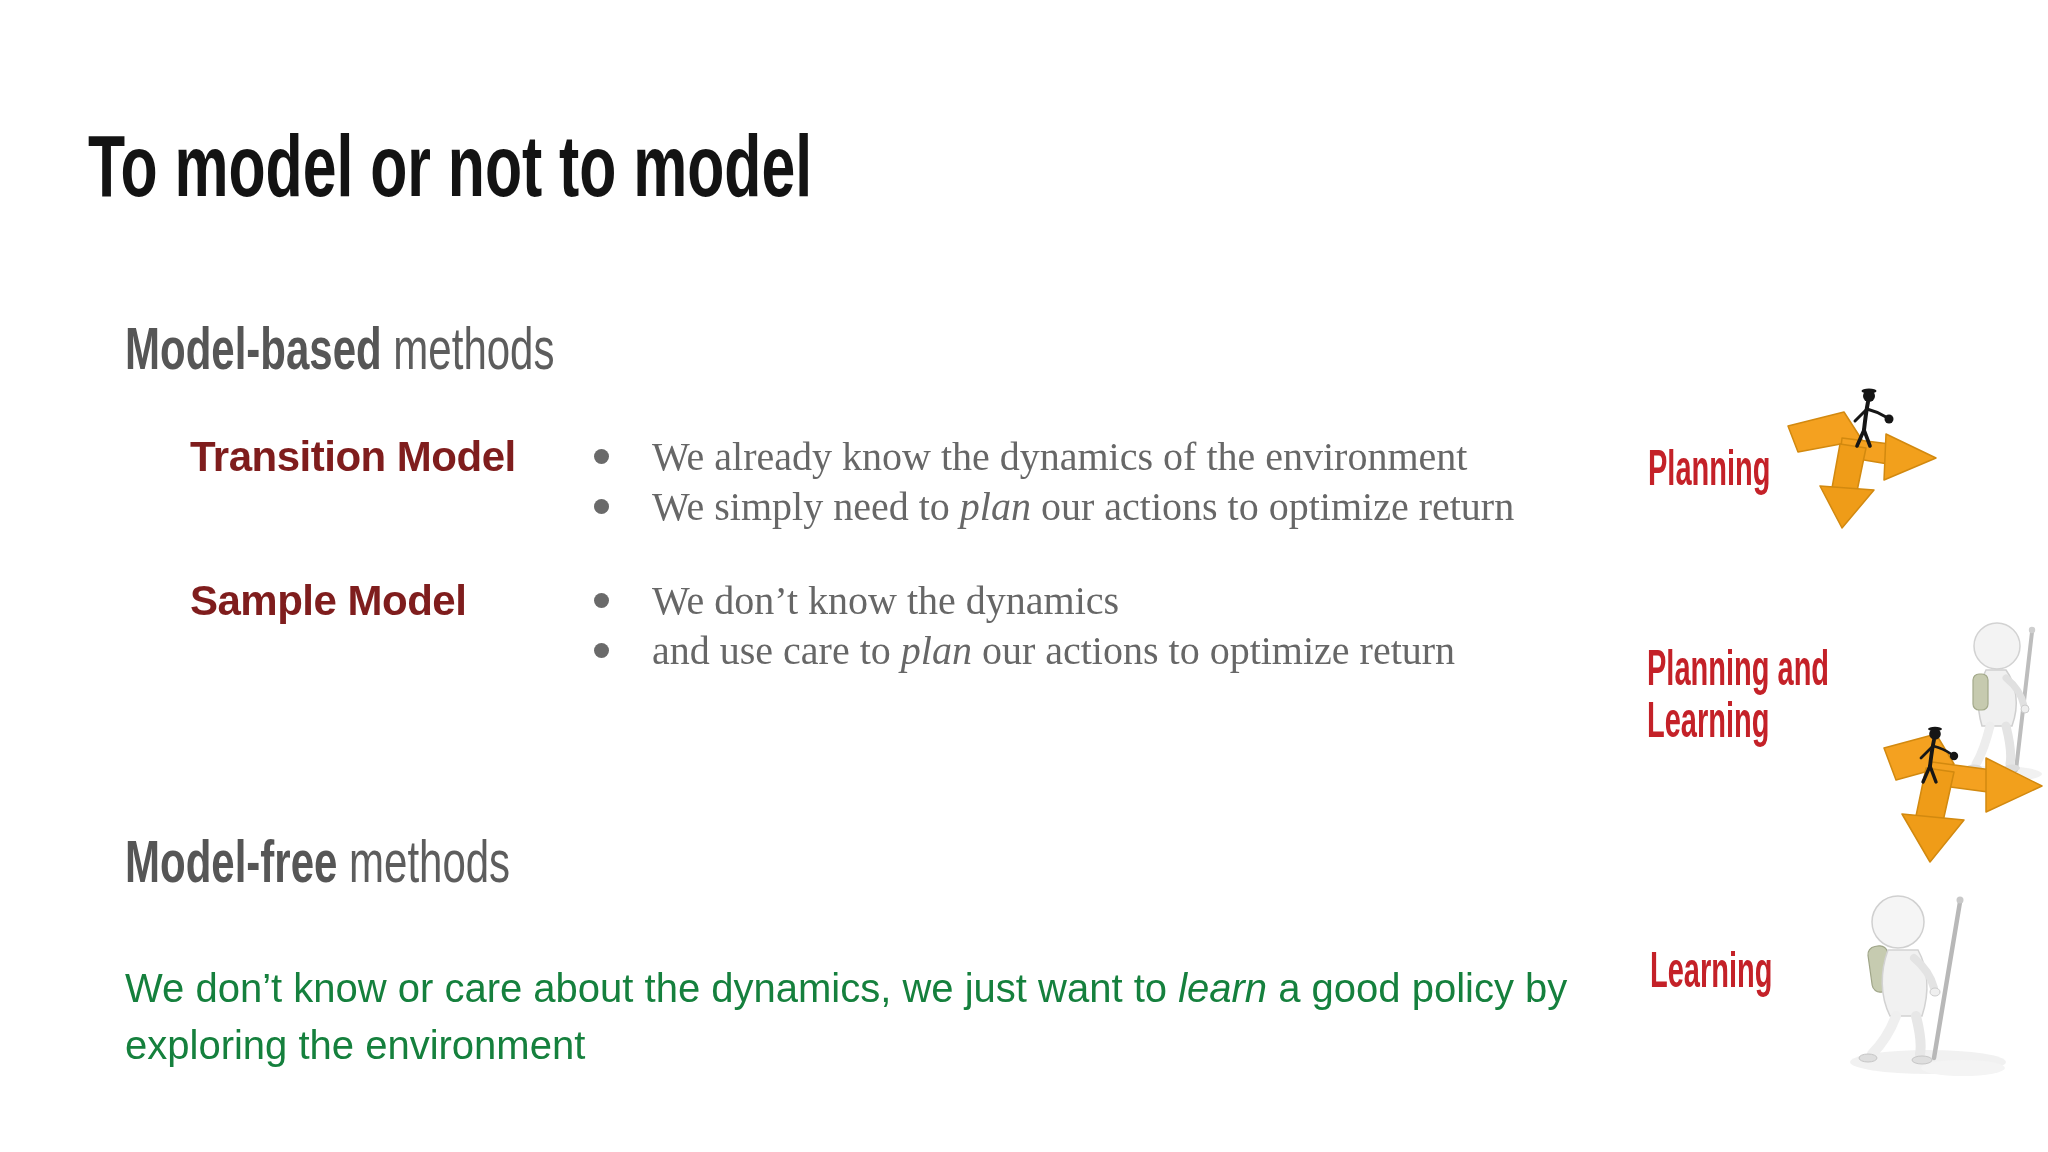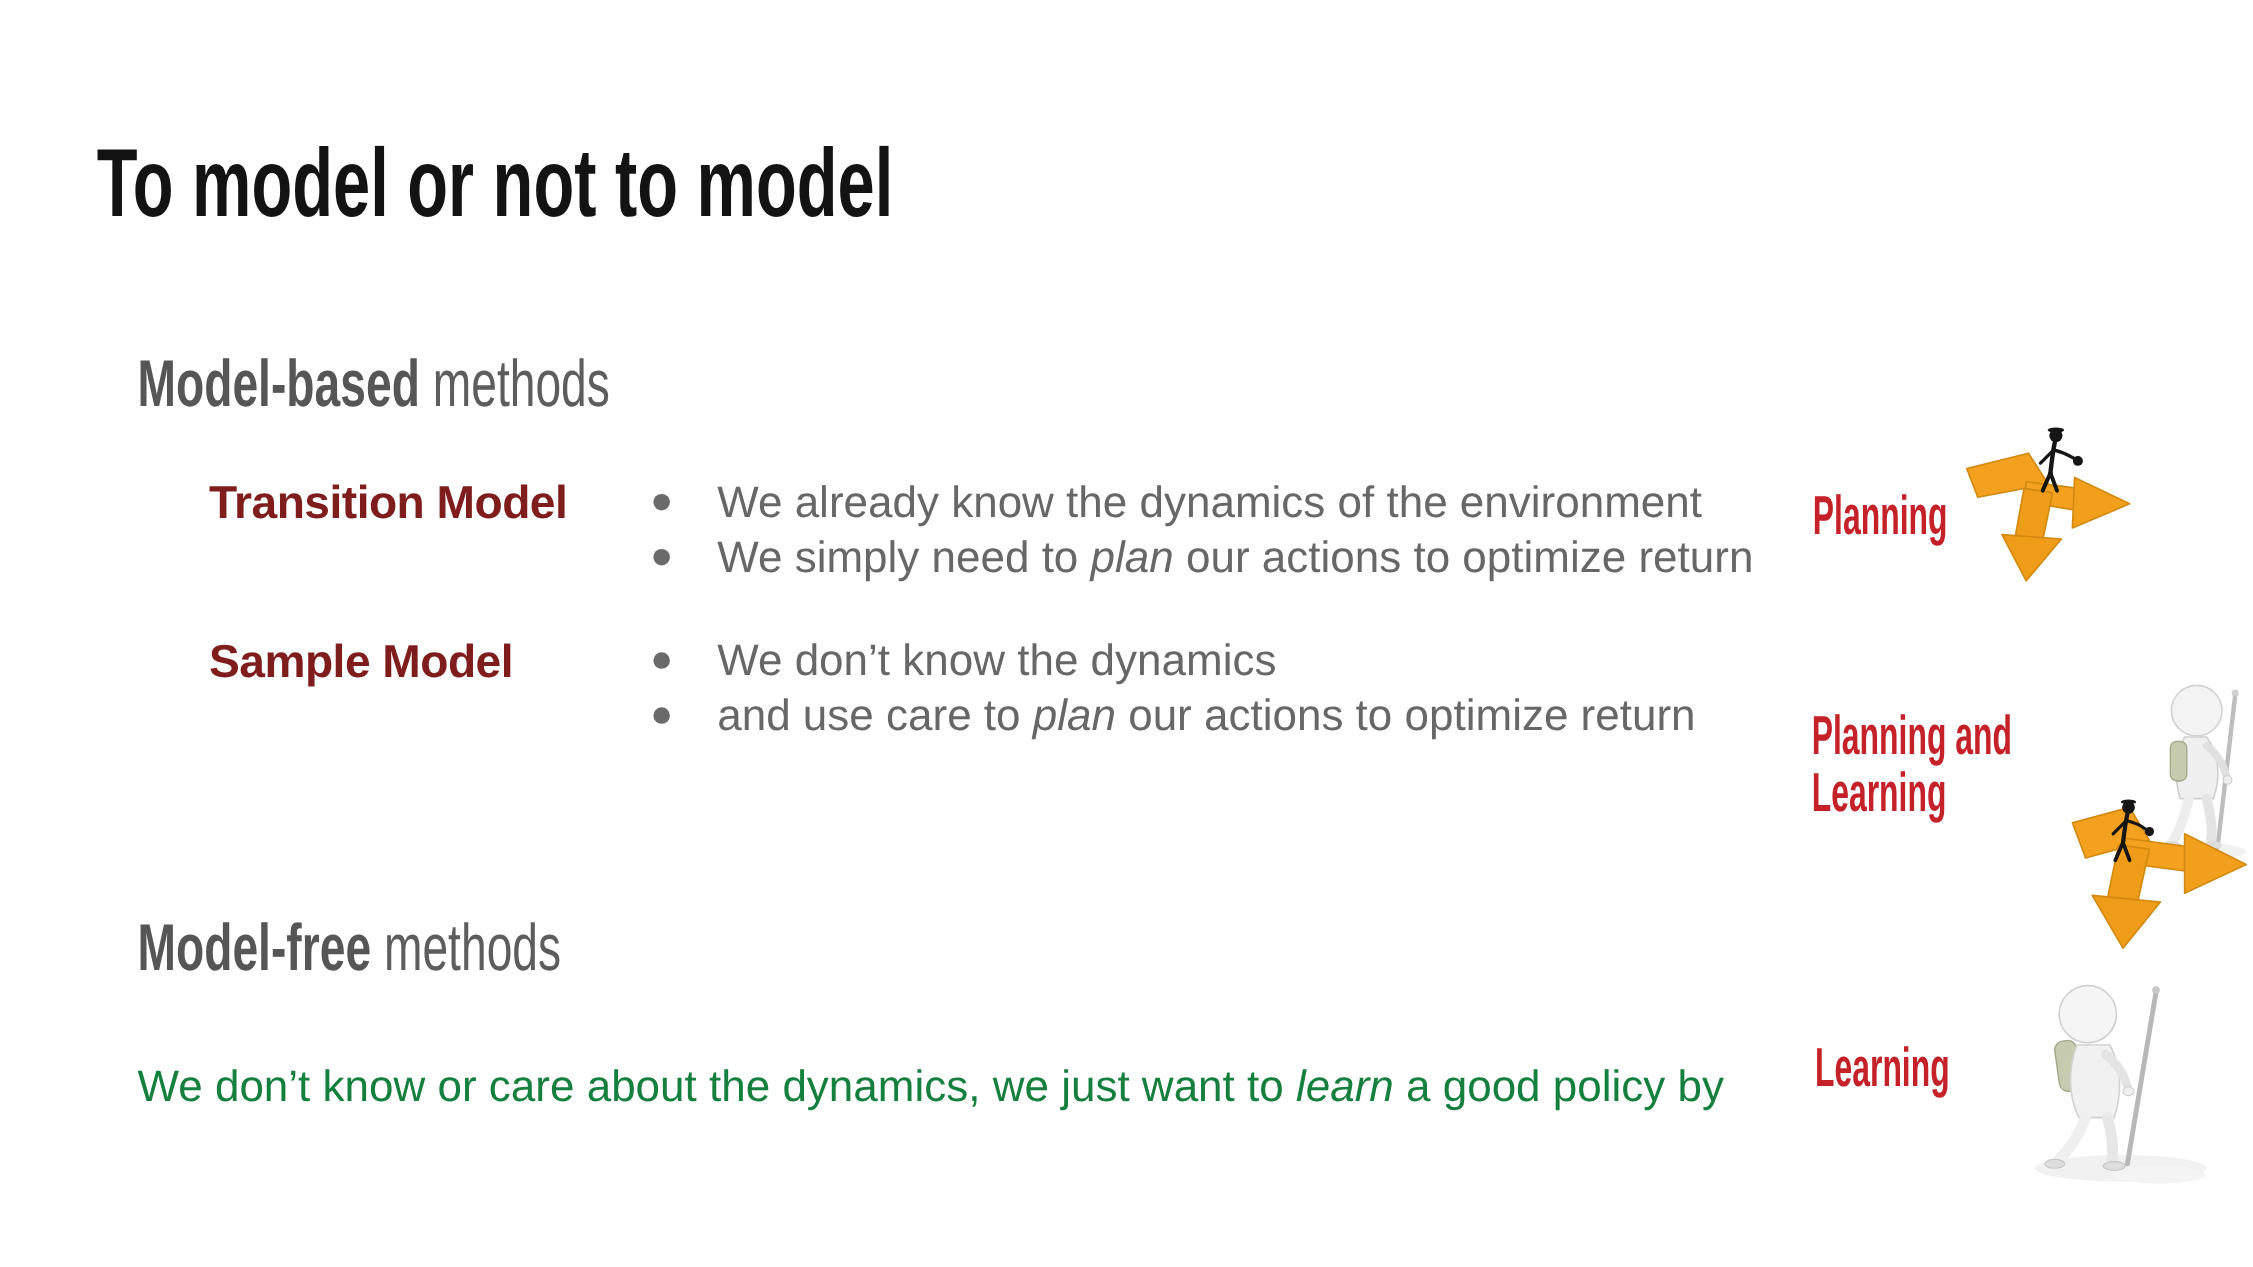--- a/index.html
+++ b/index.html
@@ -35,21 +35,21 @@
     position:absolute;left:190px;top:0;
     font-size:42px;line-height:50px;font-weight:700;color:#7f1d1d;letter-spacing:-.5px;
     white-space:nowrap;
   }
   .bullets{position:absolute;left:594px;top:0;}
   .bullet{display:grid;grid-template-columns:58px auto;}
   .dot{
     width:15px;height:15px;border-radius:50%;background:#6a6a6a;
     margin-top:17px;
   }
-  .btext{font-size:40px;line-height:50px;color:#676767;white-space:nowrap;}
+  .btext{font-size:40px;line-height:50px;color:#676767;white-space:nowrap;font-family:Liberation Serif, serif;}
   .btext em{font-style:italic;}
 
   
   .para{
     position:absolute;left:125px;top:960px;
     font-size:40px;line-height:57px;color:#15803d;white-space:nowrap;
   }
   .para em{font-style:italic;}
 
   
@@ -111,20 +111,21 @@
             <div><span>and use care to </span><em>plan</em><span> our actions to optimize return</span></div>
           </div>
       </div>
     </div>
   </div>
 
   <div class="h2 h2-free"><span class="h2-bold">Model-free</span><span class="h2-rest"> methods</span></div>
 
   <div class="para">
       <div><span>We don’t know or care about the dynamics, we just want to </span><em>learn</em><span> a good policy by</span></div>
+      <div><span>exploring the environment</span></div>
     </div>
 
   <div class="red-label red-1">
       <div>Planning</div>
     </div>
   <div class="red-label red-2">
       <div>Planning and</div>
       <div>Learning</div>
     </div>
   <div class="red-label red-3">

